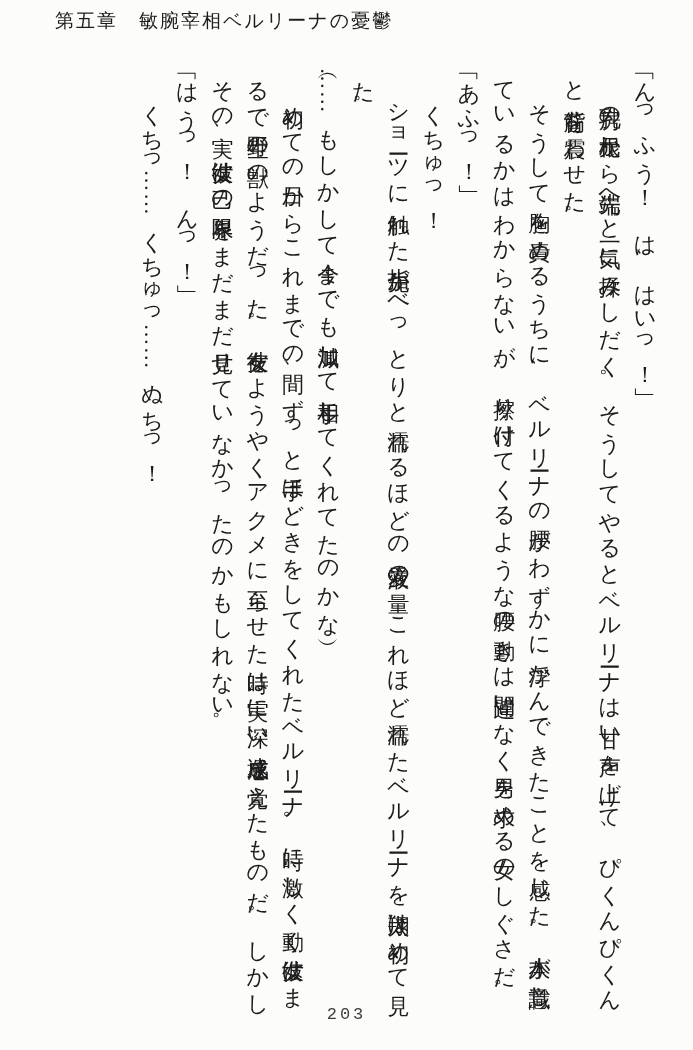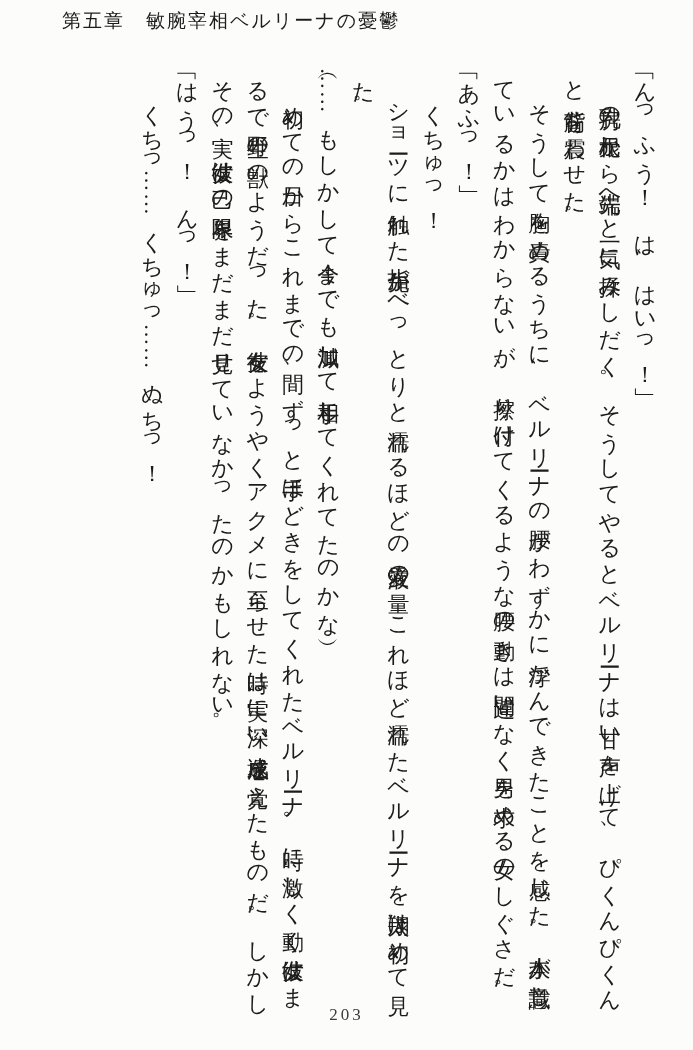--- a/index.html
+++ b/index.html
@@ -22,21 +22,20 @@
     background: #fcfcfa;
   }
   .chapter-header {
     position: absolute;
     top: 8px;
     left: 55px;
     font-size: 19px;
     letter-spacing: 2px;
     color: #1c1c1c;
     white-space: nowrap;
-    margin-left: 7px;
   }
   .body-text {
     position: absolute;
     top: 66px;
     right: 30px;
     height: 942px;
     width: 605px;
     writing-mode: vertical-rl;
     text-orientation: mixed;
     font-size: 22px;
@@ -47,21 +46,21 @@
   .body-text p {
     margin: 0;
     padding: 0;
   }
   .page-number {
     position: absolute;
     top: 1005px;
     left: 0;
     width: 693px;
     text-align: center;
-    font-family: Liberation Serif, serif;
+    font-family: Liberation Mono, monospace;
     font-size: 17px;
     letter-spacing: 3px;
     color: #3d3d3d;
   }
 </style>
 </head>
 <body>
 
 <div class="page">
 

